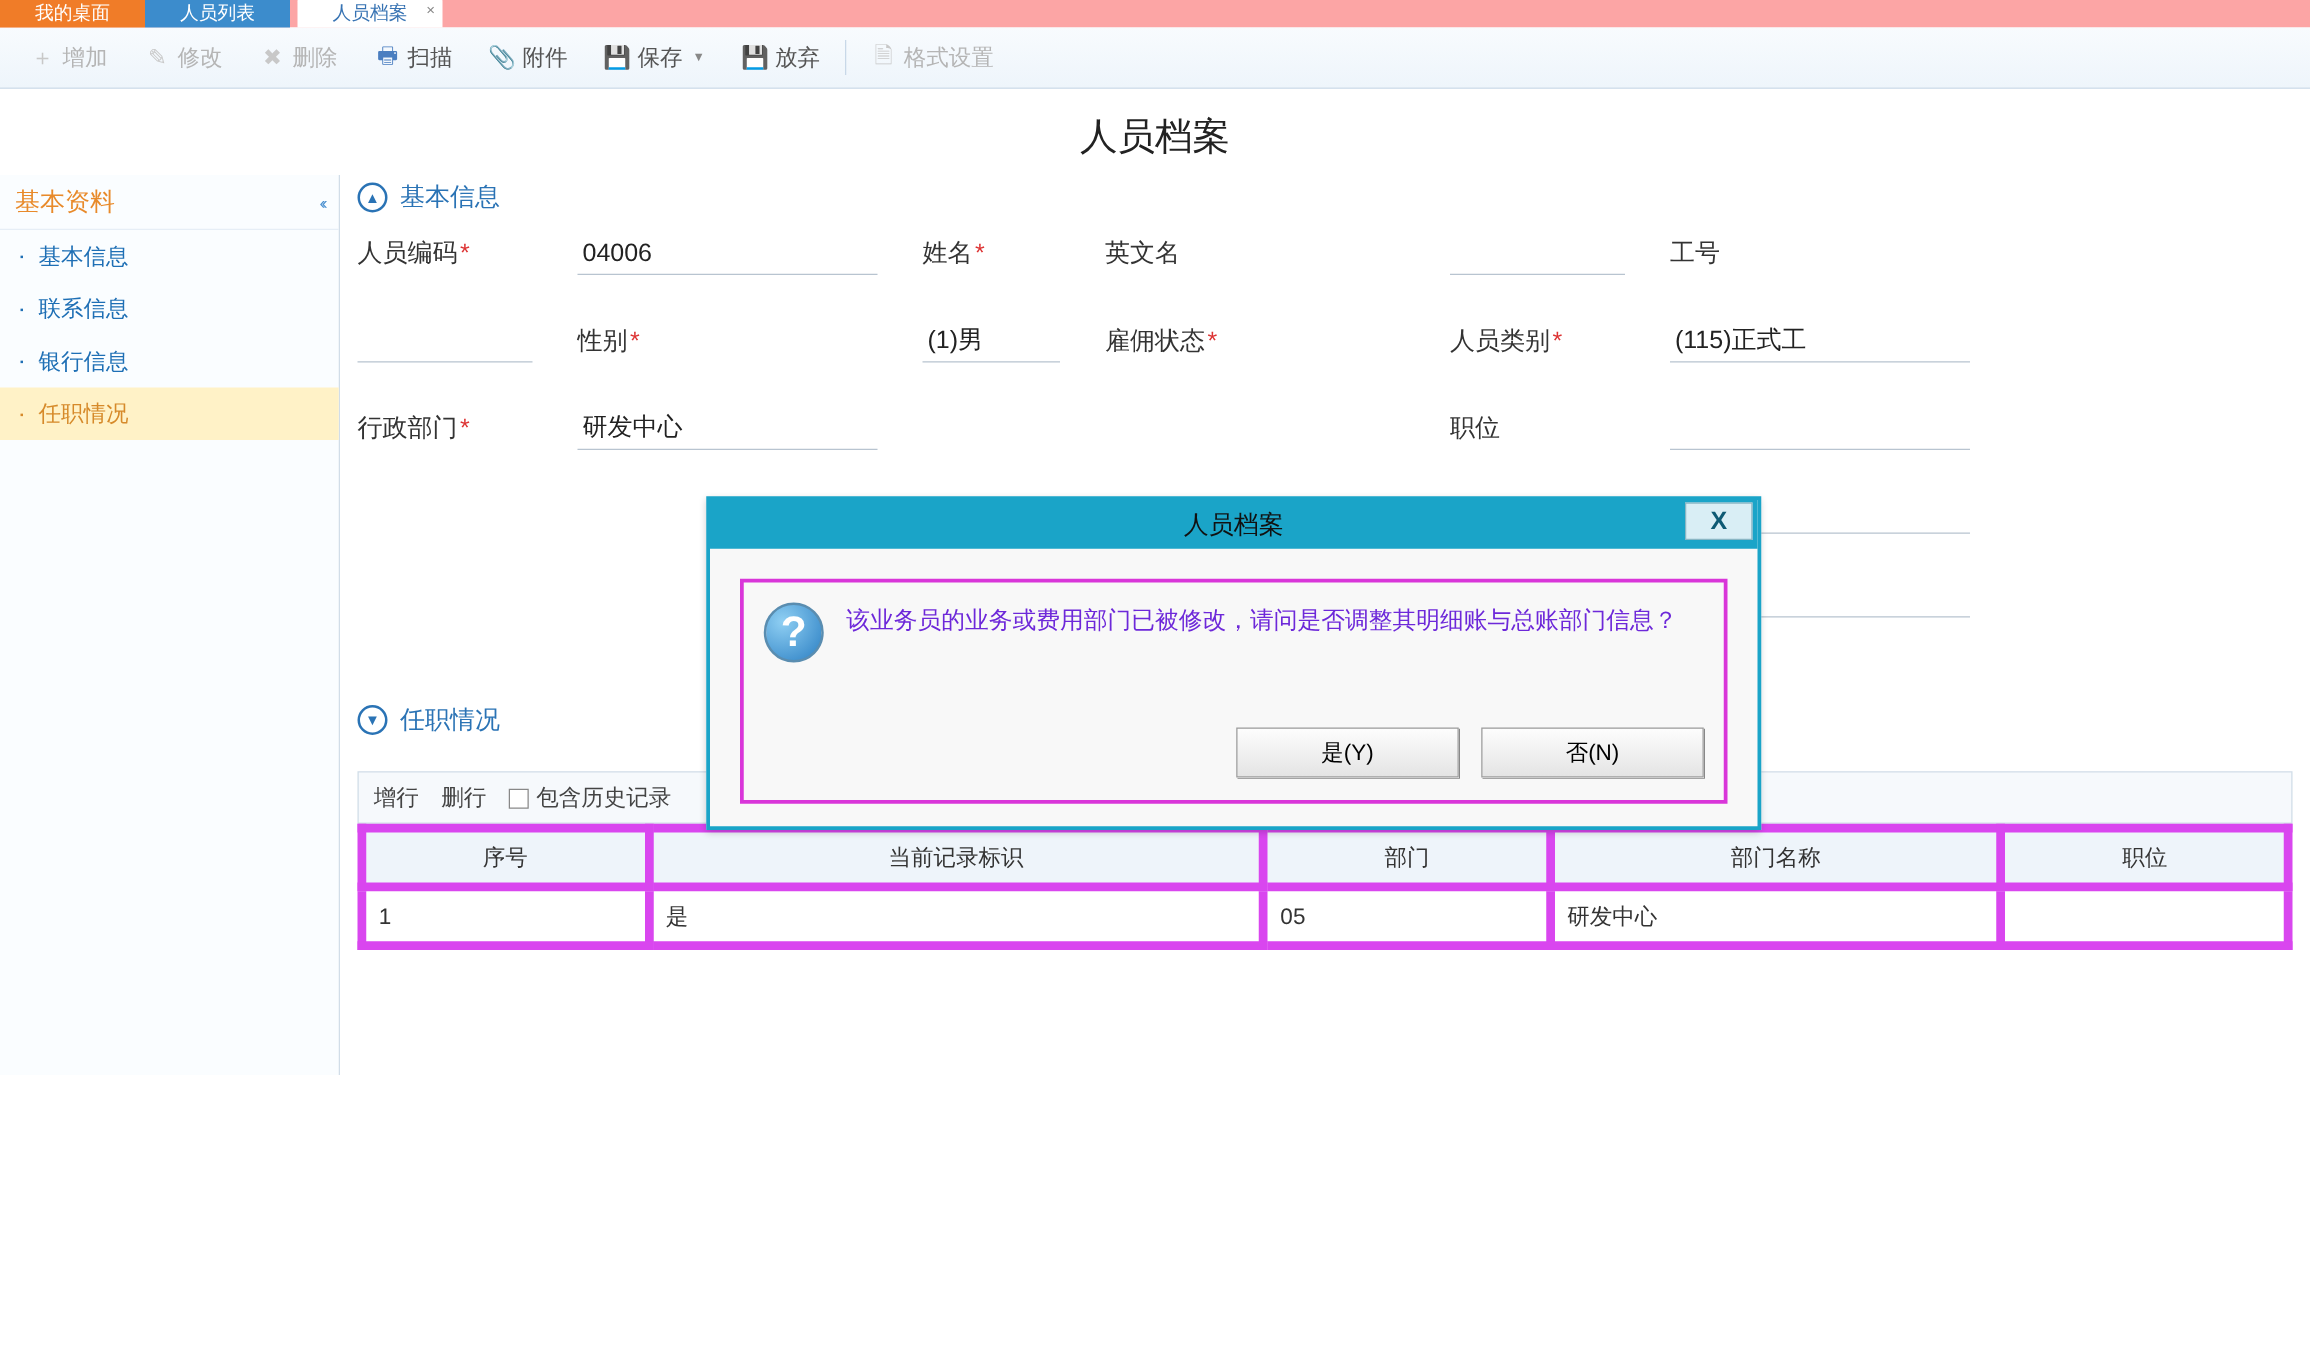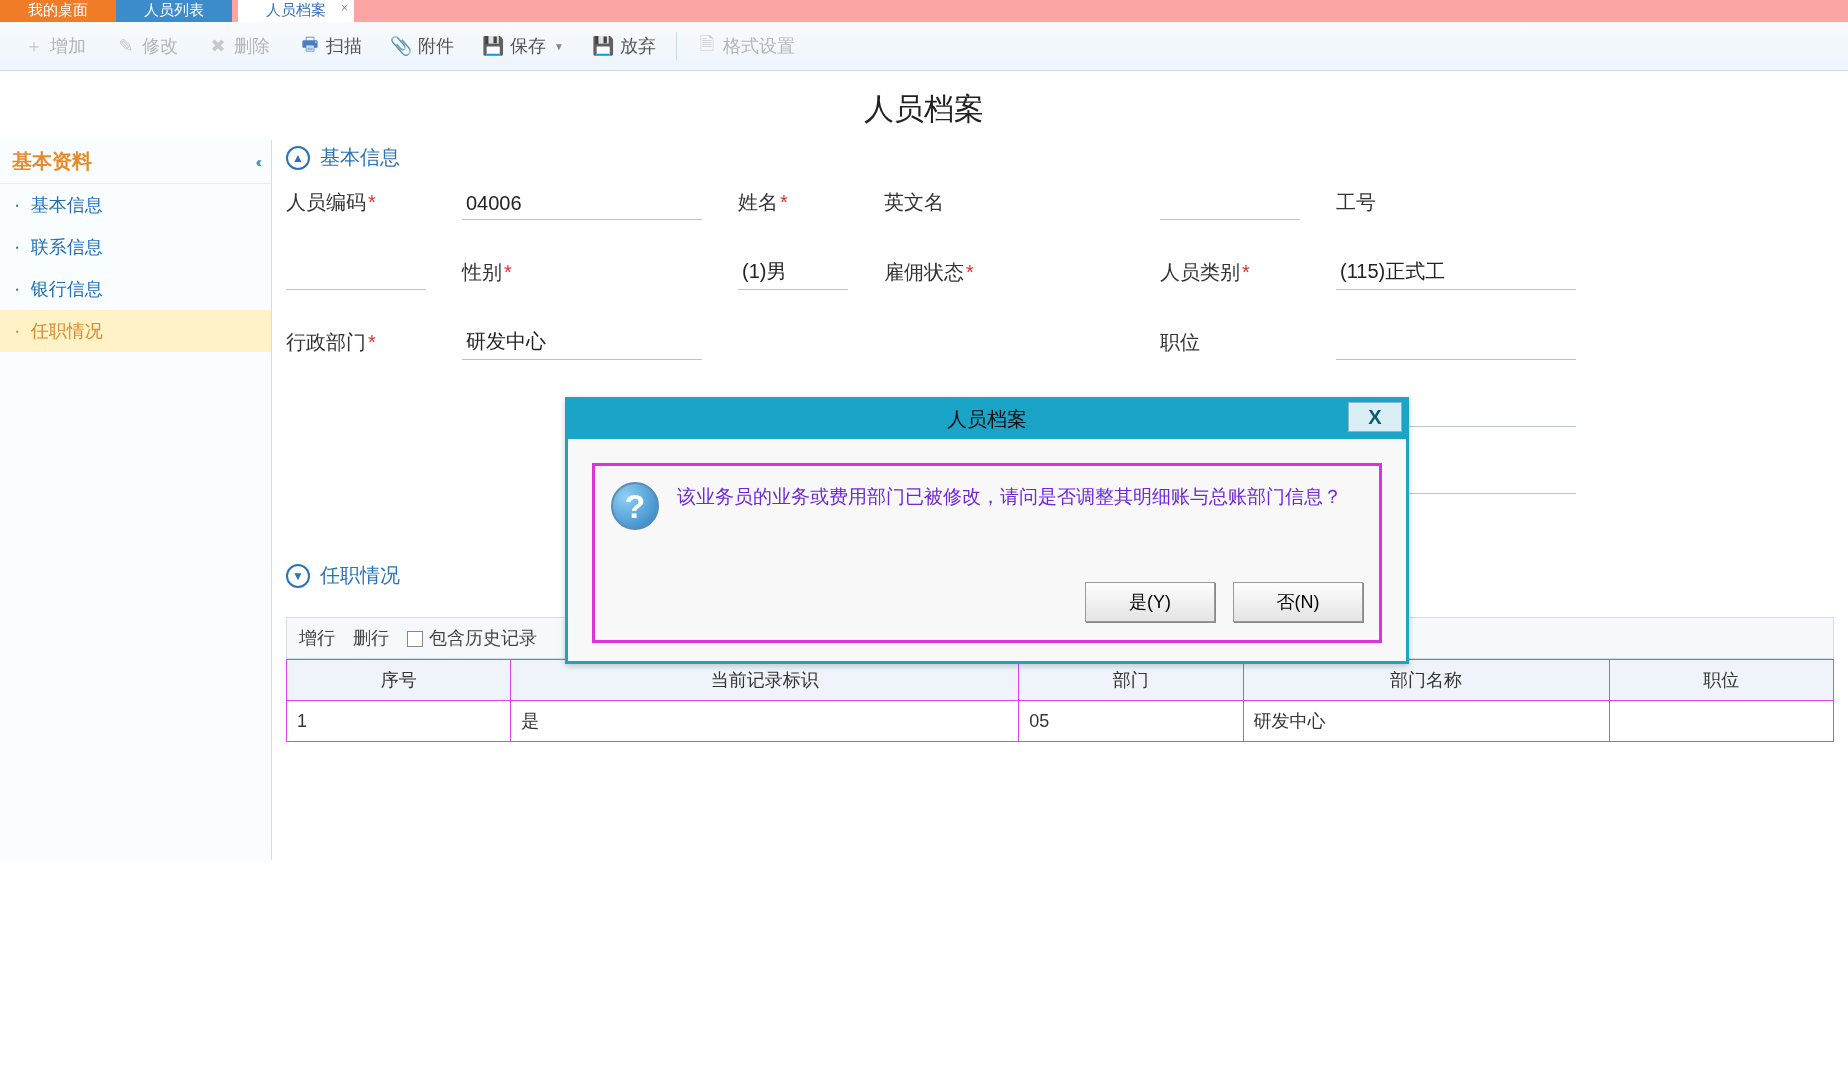--- a/index.html
+++ b/index.html
@@ -15,56 +15,56 @@
     .toolbar-btn { display: flex; align-items: center; gap: 6px; padding: 6px 14px; cursor: pointer; color: #555; font-size: 18px; }
     .toolbar-btn.disabled { color: #b5b5b5; }
     .toolbar-btn .ico { width: 20px; height: 20px; display: inline-flex; align-items: center; justify-content: center; }
     .toolbar-sep { width: 1px; height: 28px; background: #c8d8e8; margin: 0 4px; }
     .dropdown-caret { font-size: 10px; margin-left: 2px; color: #888; }
     
     .page-title { text-align: center; font-size: 30px; color: #222; padding: 18px 0 10px; font-weight: 400; }
     
     .body-wrap { display: flex; }
     .sidebar { width: 272px; border-right: 1px solid #d1dde8; background: #fafdff; min-height: 720px; }
-    .sidebar-head { display: flex; justify-content: space-between; align-items: center; padding: 8px 12px; color: #e88a2a; font-size: 20px; font-weight: 700; border-bottom: 1px solid #e6eef6; }
+    .sidebar-head { display: flex; justify-content: space-between; align-items: center; padding: 8px 12px; color: #e88a2a; font-size: 20px; font-weight: 400; border-bottom: 1px solid #e6eef6; }
     .sidebar-collapse { color: #4a90d0; font-size: 14px; letter-spacing: -3px; }
     .sidebar-item { display: flex; align-items: center; padding: 9px 16px; font-size: 18px; color: #1e6fb5; cursor: pointer; }
     .sidebar-item::before { content: "▪"; font-size: 8px; margin-right: 12px; color: #1e6fb5; }
     .sidebar-item.active { background: #fff2c7; color: #d68a2a; }
     .sidebar-item.active::before { color: #d68a2a; }
     
     .main { flex: 1; padding: 0 14px 14px; }
     .section-head { display: flex; align-items: center; gap: 10px; padding: 4px 0 18px; color: #2a73b5; font-size: 20px; }
     .circ-btn { width: 24px; height: 24px; border: 2px solid #2a73b5; border-radius: 50%; display: inline-flex; align-items: center; justify-content: center; color: #2a73b5; font-size: 12px; background: #fff; }
     
     .form-grid { display: grid; grid-template-columns: 140px 240px 110px 240px 140px 240px; column-gap: 20px; row-gap: 22px; align-items: end; font-size: 20px; color: #333; gap: 36px; }
     .lbl { white-space: nowrap; padding-bottom: 4px; }
     .req { color: #d33; margin-left: 2px; }
     .val { border-bottom: 1px solid #b8c4d0; padding: 2px 4px 4px; min-height: 26px; color: #222; }
     
     .section2 { margin-top: 28px; }
     .subtoolbar { display: flex; align-items: center; gap: 18px; background: #f6f9fc; border: 1px solid #d1dde8; padding: 8px 12px; font-size: 18px; color: #444; margin-top: 10px; }
     .checkbox { width: 16px; height: 16px; border: 1px solid #888; display: inline-block; vertical-align: middle; margin-right: 6px; background: #fff; }
     
     table { width: 100%; border-collapse: collapse; font-size: 18px; }
-    th, td { border: 1px solid #d946ef; padding: 8px 10px; text-align: left; color: #333; }
+    th, td { border: 7px solid #d946ef; padding: 8px 10px; text-align: left; color: #333; }
     th { background: #eef4fa; font-weight: 400; text-align: center; }
     
     .modal-overlay { position: fixed; inset: 0; display: flex; align-items: flex-start; justify-content: center; pointer-events: none; }
     .modal { position: absolute; top: 397px; left: 565px; width: 844px; background: #f8f8f8; border: 3px solid #1aa4c8; box-shadow: 0 2px 6px rgba(0,0,0,.2); pointer-events: auto; }
     .modal-title { background: #1aa4c8; color: #222; text-align: center; padding: 6px 0; font-size: 20px; position: relative; }
     .modal-title span.t { color: #111; }
     .modal-close { position: absolute; right: 4px; top: 2px; width: 54px; height: 30px; background: #d9eef5; border: 1px solid #8ab6c4; text-align: center; line-height: 28px; color: #0e5a74; font-weight: 700; font-size: 20px; cursor: pointer; }
     .modal-body-wrap { padding: 24px 24px 18px; }
     .modal-inner { border: 3px solid #d936d9; padding: 16px 16px 18px; background: #f8f8f8; }
     .msg-row { display: flex; gap: 18px; align-items: flex-start; }
     .q-icon { width: 48px; height: 48px; border-radius: 50%; background: radial-gradient(circle at 30% 30%, #8fcff3, #2b7fc3); display: flex; align-items: center; justify-content: center; color: #fff; font-size: 34px; font-weight: 700; border: 2px solid #5a8db0; flex-shrink: 0; }
     .msg-text { font-size: 19px; color: #6d28d9; line-height: 1.6; }
     .btn-row { display: flex; justify-content: flex-end; gap: 18px; margin-top: 52px; }
-    .dlg-btn { width: 130px; height: 40px; background: linear-gradient(#fdfdfd, #e4e4e4); border: 1px solid #9a9a9a; font-size: 18px; cursor: pointer; box-shadow: 1px 1px 0 #888; }
+    .dlg-btn { width: 178px; height: 40px; background: linear-gradient(#fdfdfd, #e4e4e4); border: 1px solid #9a9a9a; font-size: 18px; cursor: pointer; box-shadow: 1px 1px 0 #888; }
     
     
     .i-add { color: #c8c8c8; } .i-edit { color: #c8c8c8; } .i-del { color: #c8c8c8; }
     .i-scan { color: #4a7ec0; } .i-attach { color: #6a6a6a; } .i-save { color: #3a7ec0; } .i-discard { color: #d66; } .i-format { color: #c8c8c8; }
   </style>
 </head>
 <body>
 
 <div class="tab-row">
   <div class="tab orange"><span>我的桌面</span></div>

